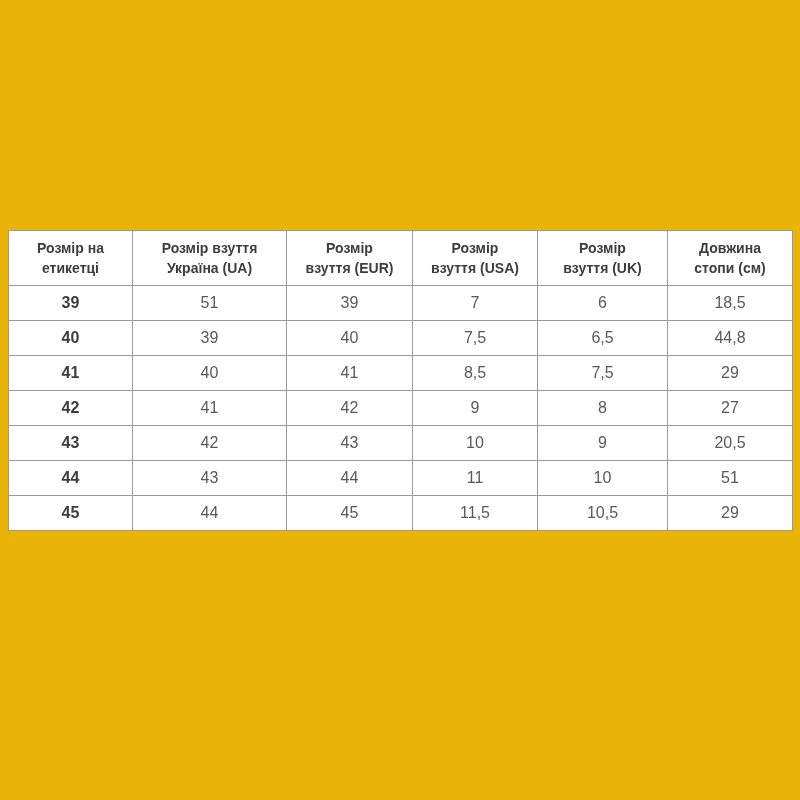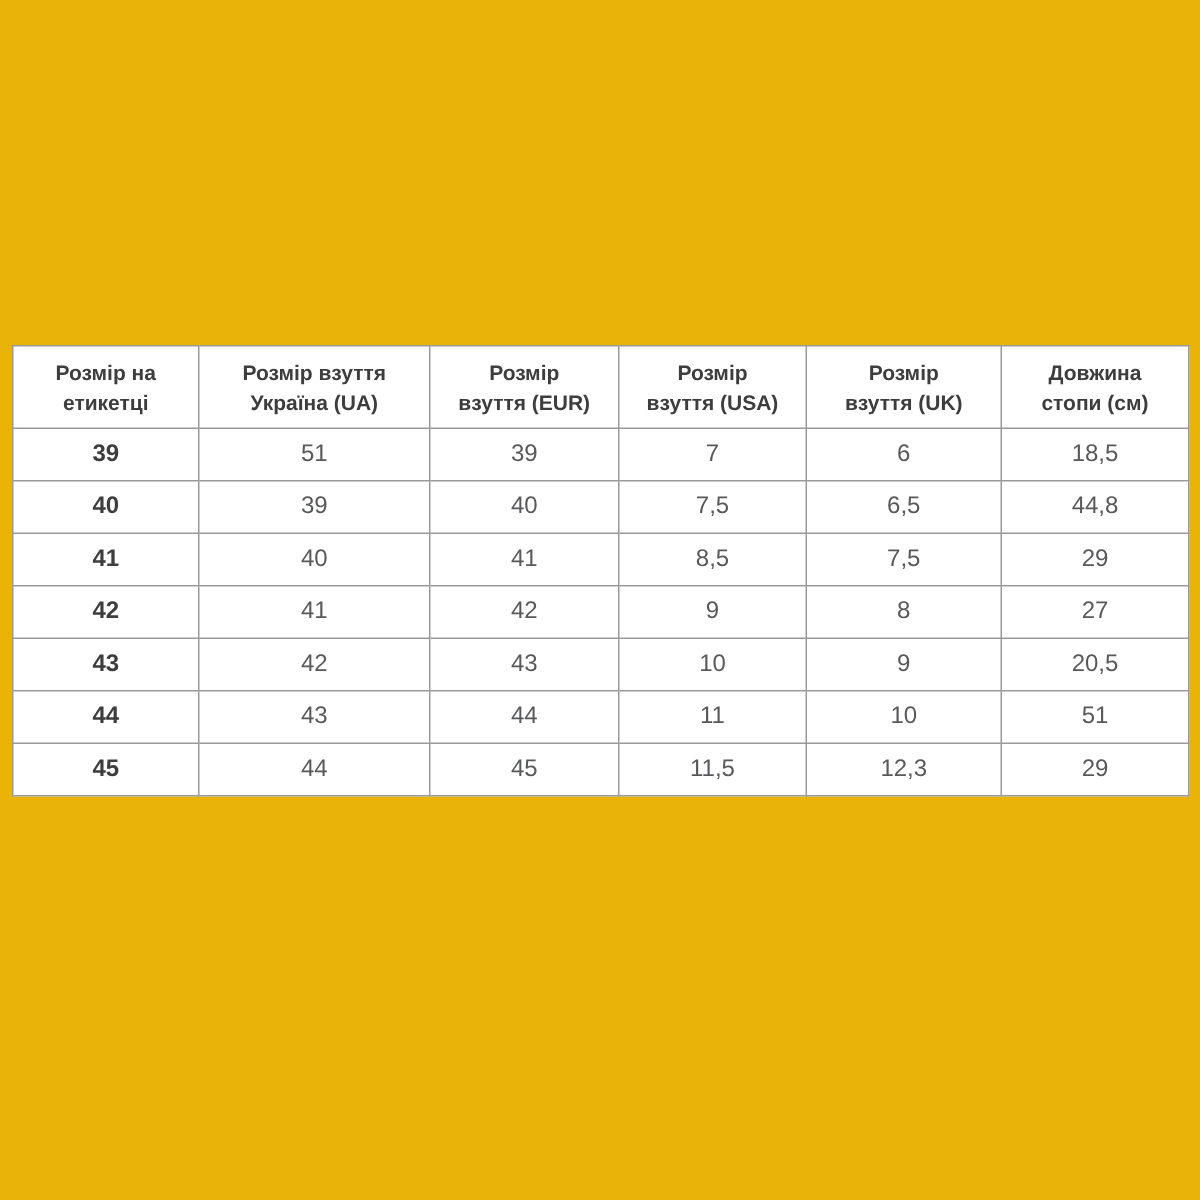--- a/index.html
+++ b/index.html
@@ -129,18 +129,18 @@
         <td>44</td>
         <td>11</td>
         <td>10</td>
         <td>51</td>
       </tr>
       <tr>
         <td class="label-col">45</td>
         <td>44</td>
         <td>45</td>
         <td>11,5</td>
-        <td>12,3</td>
+        <td>10,5</td>
         <td>29</td>
       </tr>
     </tbody>
   </table>
 </div>
 
 </body></html>

